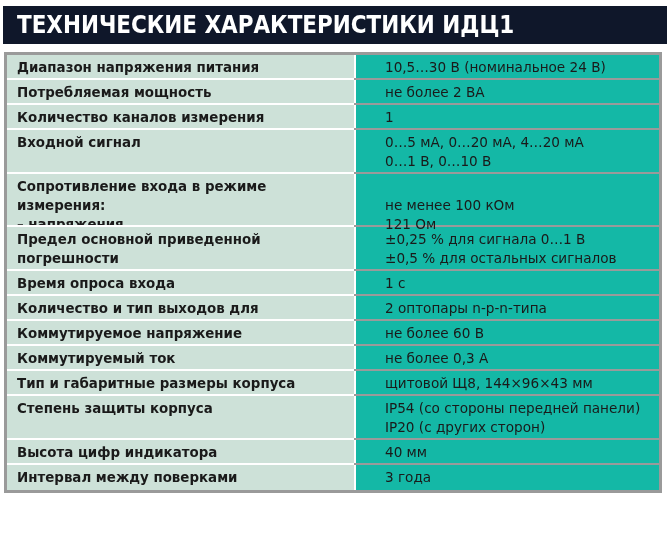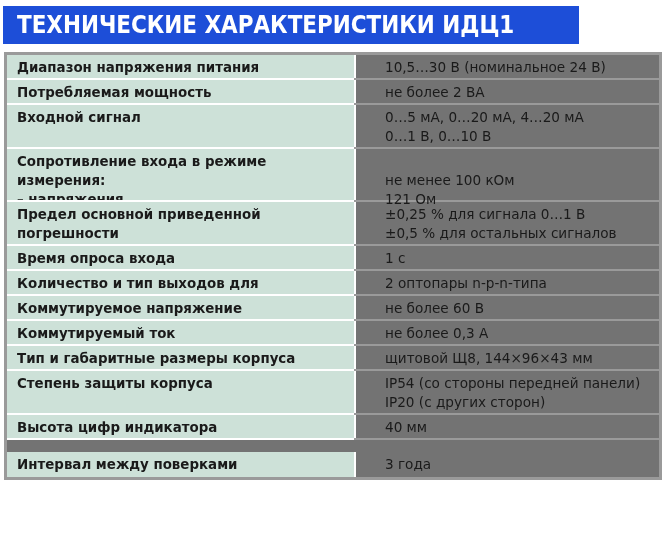--- a/index.html
+++ b/index.html
@@ -1,31 +1,31 @@
 <!DOCTYPE html>
 <html><head>
 <meta charset="utf-8">
 <style>
   html, body { margin: 0; padding: 0; background: #ffffff; }
   body { width: 669px; height: 539px; position: relative; overflow: hidden; font-family: "DejaVu Sans", sans-serif; }
   .title-bar {
-    position: absolute; left: 3px; top: 6px; width: 576px; height: 38px;
-    background: #1d4ed8; color: #ffffff;
+    position: absolute; left: 3px; top: 6px; width: 664px; height: 38px;
+    background: #0f172a; color: #ffffff;
     font-family: "DejaVu Sans", sans-serif; font-weight: bold;
     font-size: 25px; line-height: 38px; padding-left: 14px; box-sizing: border-box;
     letter-spacing: 0px; transform-origin: left center;
   }
   .title-bar span { display: inline-block; transform: scaleX(0.86); transform-origin: left center; white-space: nowrap; }
   .table {
     position: absolute; left: 4px; top: 52px; width: 658px;
     border-top: 3px solid #9a9a9a; border-left: 3px solid #9a9a9a; border-right: 3px solid #9a9a9a; border-bottom: 3px solid #9a9a9a;
-    box-sizing: border-box; background: #737373;
+    box-sizing: border-box; background: #14b8a6;
   }
   .row { display: flex; border-bottom: 2px solid #9a9a9a; box-sizing: border-box; }
-  .row:last-child { border-bottom: none; margin-top: 12px; }
+  .row:last-child { border-bottom: none; }
   .row .label {
     width: 347px; background: #cde1d8; box-sizing: border-box;
     padding: 3px 0 0 10px; font-size: 13.4px; font-weight: bold; color: #1a1a1a;
     line-height: 19px; border-bottom: 0; white-space: pre-line;
     position: relative;
   }
   .row .label::after {
     content: ""; position: absolute; left: 0; right: 0; bottom: -2px; height: 2px; background: #ffffff;
   }
   .row:last-child .label::after { display: none; }
@@ -45,20 +45,24 @@
 <div class="title-bar"><span>ТЕХНИЧЕСКИЕ ХАРАКТЕРИСТИКИ ИДЦ1</span></div>
 
 <div class="table">
   <div class="row h1">
     <div class="label">Диапазон напряжения питания</div>
     <div class="value">10,5…30 В (номинальное 24 В)</div>
   </div>
   <div class="row h1">
     <div class="label">Потребляемая мощность</div>
     <div class="value">не более 2 ВА</div>
+  </div>
+  <div class="row h1">
+    <div class="label">Количество каналов измерения</div>
+    <div class="value">1</div>
   </div>
   <div class="row h2">
     <div class="label">Входной сигнал</div>
     <div class="value">0…5 мА, 0…20 мА, 4…20 мА
 0…1 В, 0…10 В</div>
   </div>
   <div class="row h3">
     <div class="label">Сопротивление входа в режиме измерения:
 – напряжения
 – тока</div>

